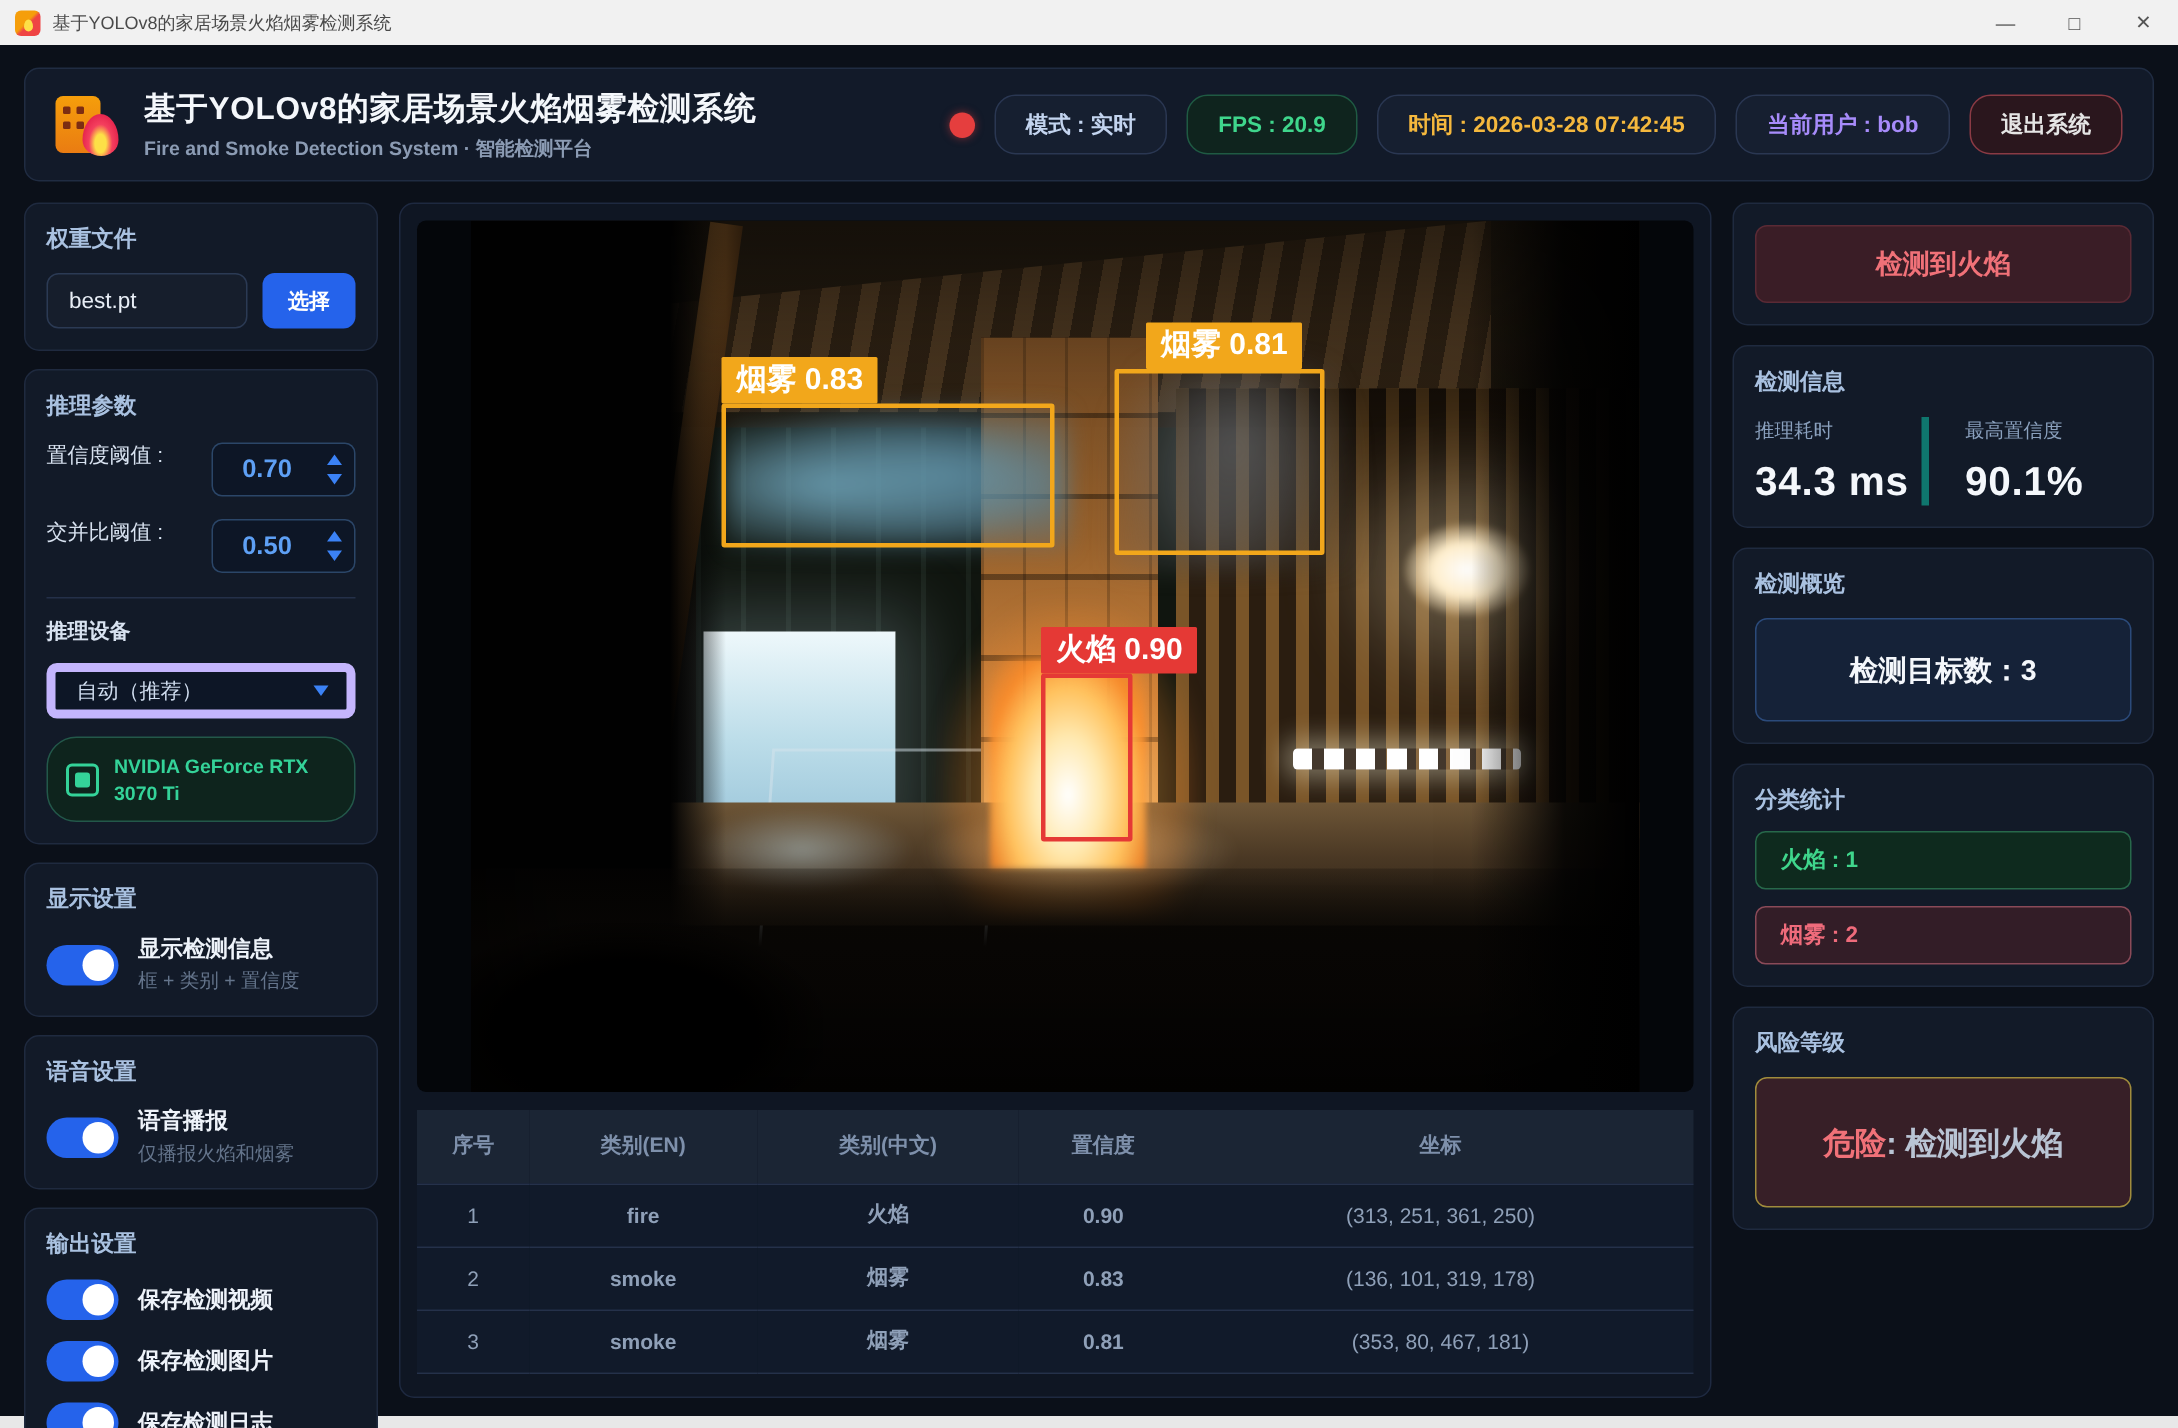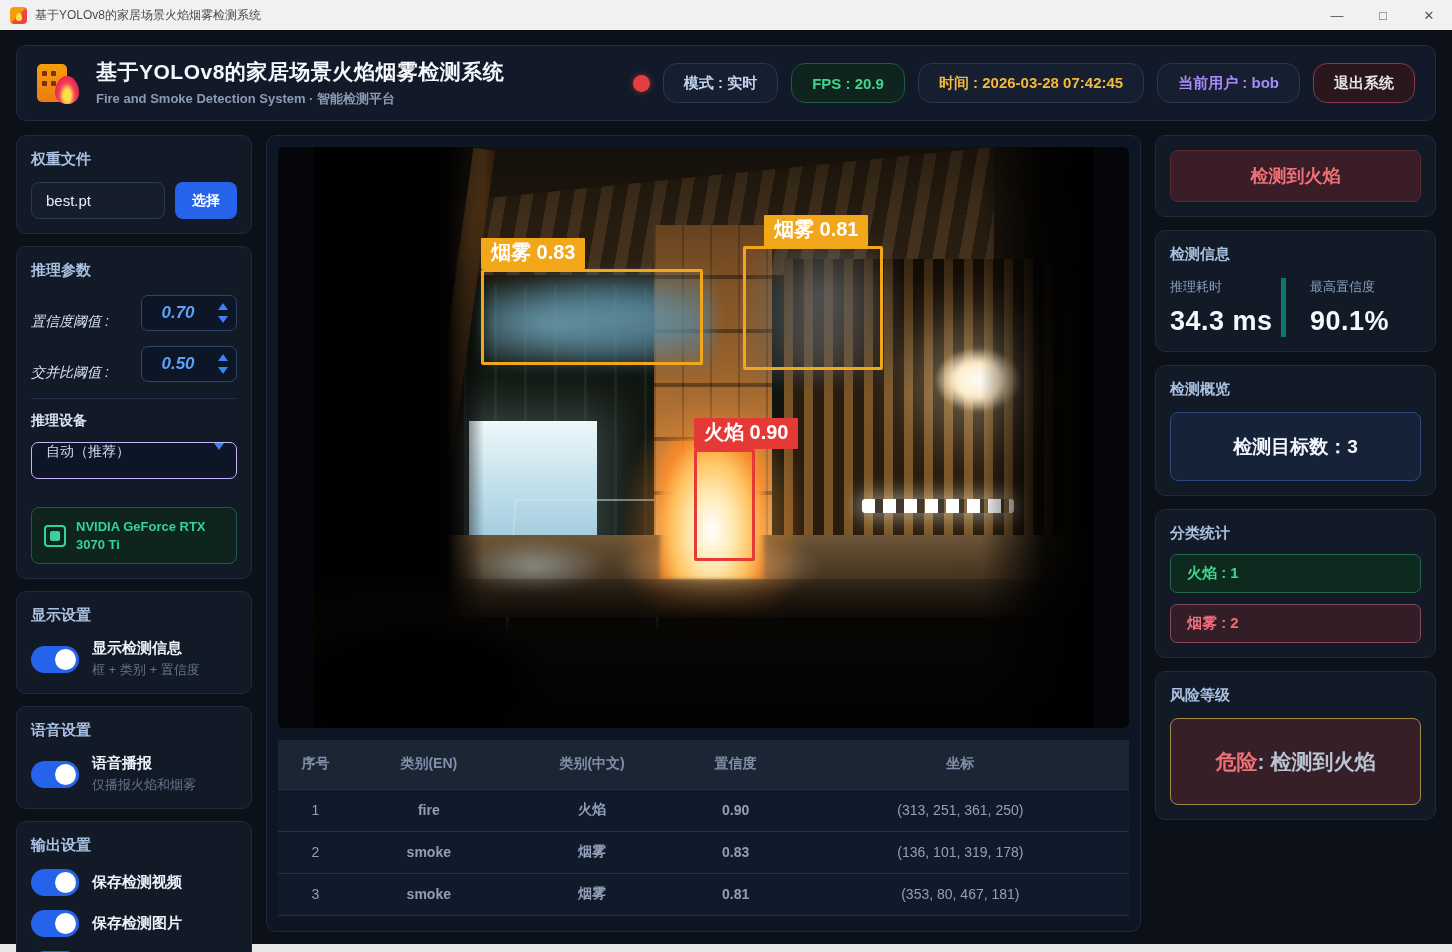--- a/index.html
+++ b/index.html
@@ -48,34 +48,34 @@
 
   .card { background:#121a28; border:1px solid #1f2a3f; border-radius:10px; padding:14px; }
   .card-title { color:#a9c1e0; font-size:15px; font-weight:bold; }
 
   
   .file-row { display:flex; gap:10px; margin-top:13px; }
   .file-input { flex:1; height:37px; background:#161e2c; border:1px solid #2b3a54; border-radius:8px;
     color:#e8eef6; font-size:15px; display:flex; align-items:center; padding-left:14px; }
   .btn-blue { height:37px; padding:0 17px; background:#2563eb; border:none; border-radius:8px;
     color:#fff; font-size:14px; font-weight:bold; }
-  .param-row { display:flex; align-items:flex-end; justify-content:space-between; margin-top:15px;font-style:italic; }
+  .param-row { display:flex; align-items:flex-start; justify-content:space-between; margin-top:15px; }
   .param-label { color:#d8e2f0; font-size:14px; }
   .spinner { width:96px; height:36px; background:#0d1626; border:1px solid #2b4668; border-radius:7px;
     display:flex; align-items:center; }
   .spin-val { flex:1; text-align:center; color:#5ea0f5; font-size:17px; font-weight:bold; }
   .spin-arrows { width:22px; display:flex; flex-direction:column; align-items:center; gap:6px; padding-right:4px;}
   .tri-up { width:0; height:0; border-left:5px solid transparent; border-right:5px solid transparent; border-bottom:7px solid #3b82f6; }
   .tri-down { width:0; height:0; border-left:5px solid transparent; border-right:5px solid transparent; border-top:7px solid #3b82f6; }
   .section-div { border-top:1px solid #243049; margin-top:16px; padding-top:13px; }
   .device-label { color:#d8e2f0; font-size:14px; font-weight:bold; }
-  .dropdown { margin-top:12px; height:37px; background:#0d1626; border:1px solid #c4b5fd; border-radius:7px;
-    display:flex; align-items:flex-start; justify-content:space-between; padding:0 12px 0 14px; }
+  .dropdown { margin-top:12px; height:37px; background:#0d1626; border:6px solid #c4b5fd; border-radius:7px;
+    display:flex; align-items:center; justify-content:space-between; padding:0 12px 0 14px; }
   .dd-text { color:#cfdcee; font-size:14px; }
-  .gpu-badge { margin-top:28px; background:#0e241d; border:1px solid #23584a; border-radius:8px;
+  .gpu-badge { margin-top:12px; background:#0e241d; border:1px solid #23584a; border-radius:20px;
     padding:10px 12px; display:flex; align-items:center; gap:10px; }
   .chip-icon { width:22px; height:22px; border:2px solid #34d399; border-radius:4px; position:relative; flex:0 0 auto;}
   .chip-icon:after { content:""; position:absolute; inset:4px; background:#34d399; border-radius:2px; }
   .gpu-text { color:#34d399; font-size:13px; font-weight:bold; line-height:1.35; }
   .toggle-row { display:flex; align-items:center; gap:13px; margin-top:14px; }
   .toggle { width:48px; height:27px; border-radius:14px; background:#2563eb; position:relative; flex:0 0 auto;}
   .toggle:after { content:""; position:absolute; right:3px; top:3px; width:21px; height:21px; border-radius:50%; background:#fff; }
   .tg-label { color:#eef3fa; font-size:15px; font-weight:bold; }
   .tg-sub { color:#64748b; font-size:13px; margin-top:3px; }
 

